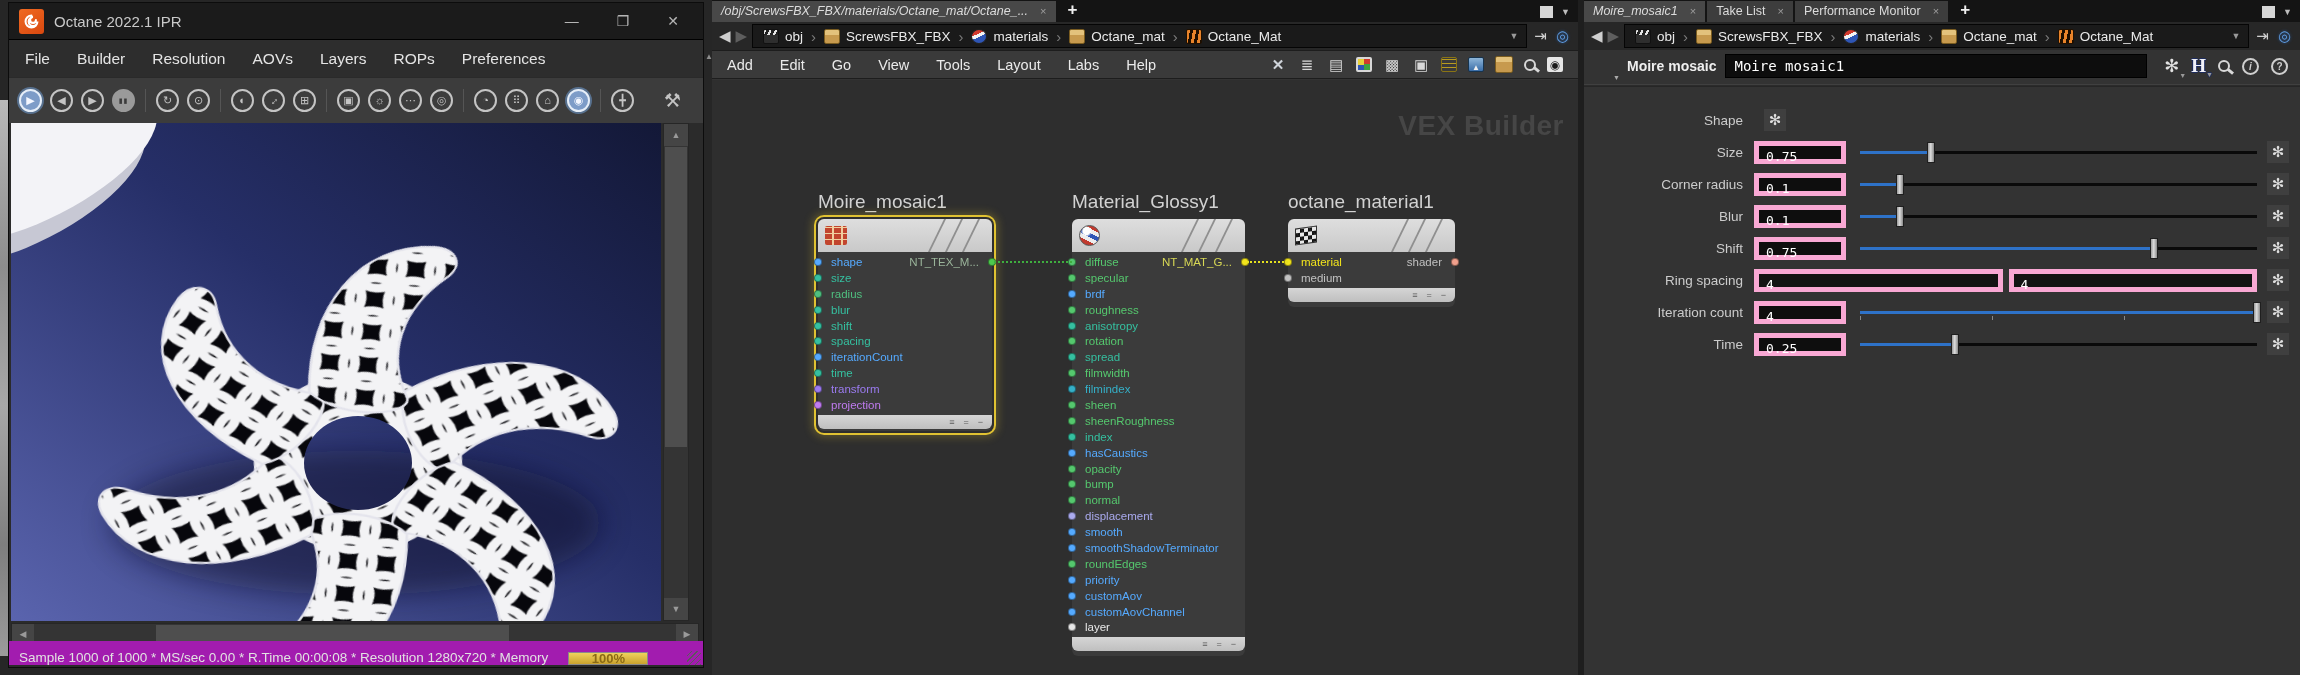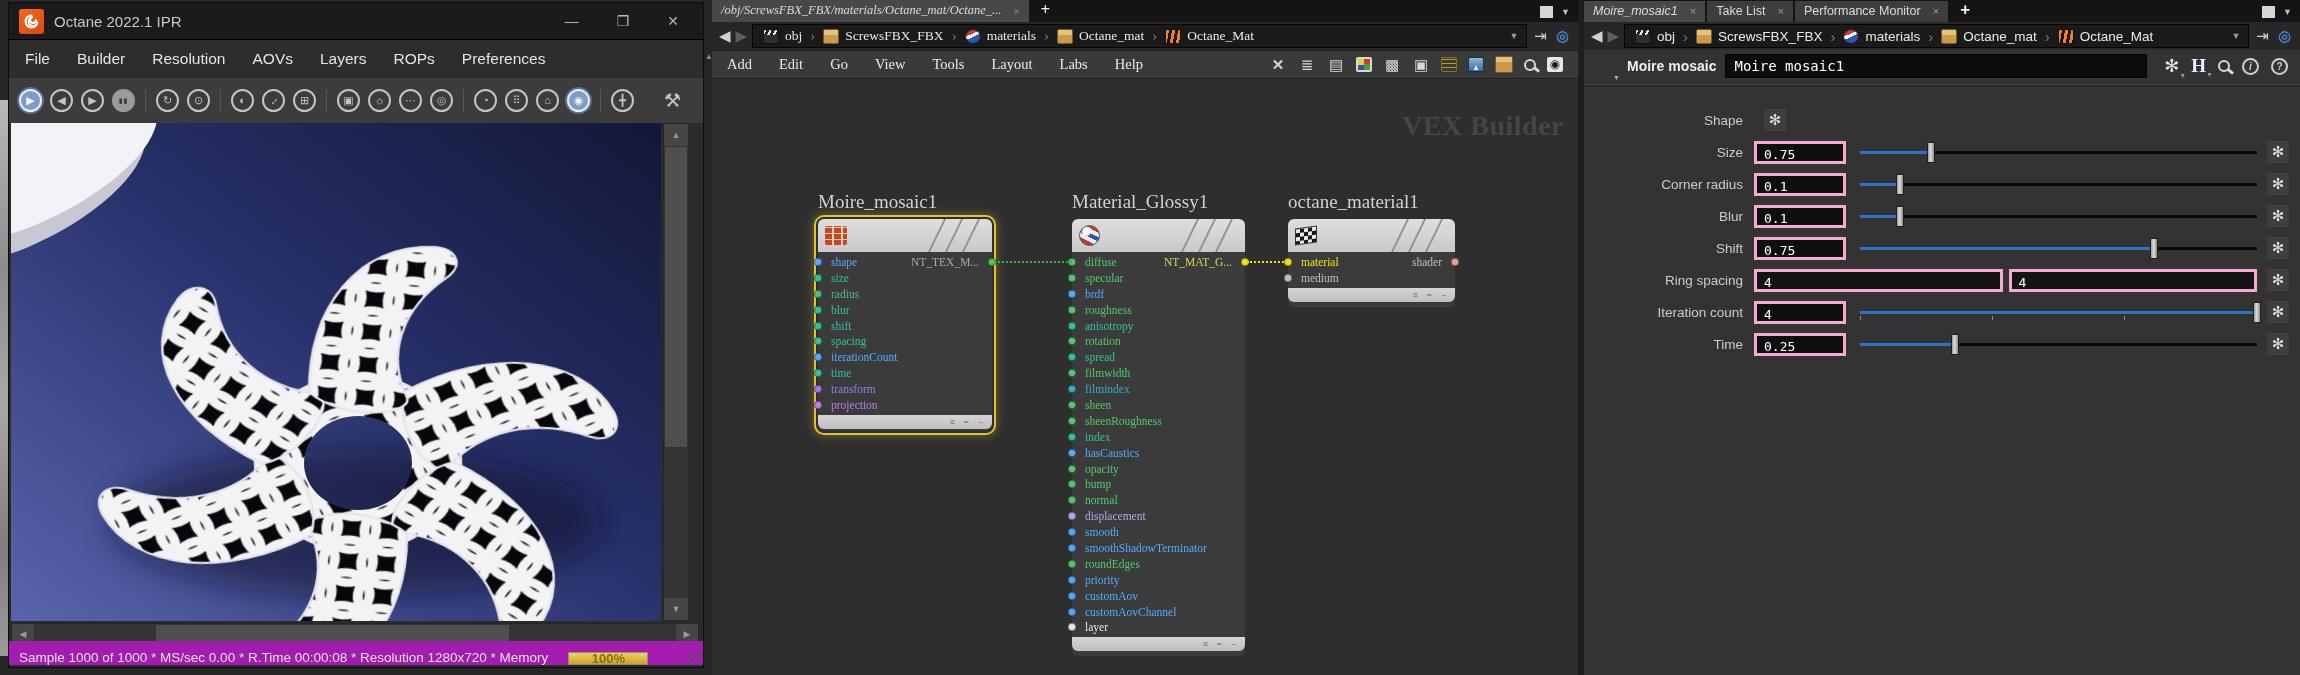--- a/index.html
+++ b/index.html
@@ -80,21 +80,21 @@
   .bc-clapperboard { background:linear-gradient(180deg,#d9d9d9 0 4px,#2e2e2e 4px); 
     background-color:#2e2e2e; border:1px solid #111;
     background-image:repeating-linear-gradient(115deg,#e5e5e5 0 2px,#222 2px 5px); background-size:100% 5px; background-repeat:no-repeat; }
   .bc-box { background:linear-gradient(180deg,#e3c27c 0 5px,#c79a4e 5px); border:1px solid #7a5c20; }
   .bc-ball { border-radius:50%; border:1px solid #222;
     background:linear-gradient(155deg,#d23a2e 0 34%,#f4f4f4 34% 52%,#2e55b5 52%); }
   .bc-tiger { border:1px solid #201000;
     background:repeating-linear-gradient(100deg,#e8832a 0 3px,#1d0e00 3px 6px); }
 
   
-  #network-pane { left:712px; width:866px;font-family:Liberation Serif, serif; }
+  #network-pane { left:712px; width:866px; }
   #splitter1 { position:absolute; left:704px; top:0; width:8px; height:675px; background:#262626; z-index:3; }
   #splitter1 .sp-tri { position:absolute; top:52px; left:1px; color:#8d8d8d; font-size:8px; }
   .netmenu { height:29px; background:#3a3a3a; border-top:1px solid #1d1d1d; border-bottom:1px solid #1d1d1d;
     display:flex; align-items:center; gap:27px; padding:0 15px; }
   .netmenu .menu-item { color:#eaeaea; font-size:14.5px; }
   .netmenu-icons { margin-left:auto; display:flex; align-items:center; gap:11px; }
   .nm-icon { font-size:15px; color:#d8d8d8; width:18px; height:17px; display:flex; align-items:center; justify-content:center; }
   .nm-tools { color:#cfd4da; font-weight:bold; }
   .ic-sq { width:16px; height:15px; border-radius:2px; }
   .ic-palette { background:conic-gradient(#d23a2e 0 25%, #3fa33f 25% 50%, #2e55b5 50% 75%, #e8d23a 75%); border:2px solid #d8d8d8; }
@@ -152,21 +152,21 @@
     text-shadow:-1px 0 #1d2c5e, 1px 0 #1d2c5e, 0 -1px #1d2c5e, 0 1px #1d2c5e; }
   .circle-btn { width:17px; height:17px; border:2px solid #cfcfcf; border-radius:50%; color:#cfcfcf;
     font-size:10px; font-weight:bold; display:flex; align-items:center; justify-content:center; font-style:italic; }
   .circle-btn.q { font-style:normal; }
   .pdivider { position:absolute; left:0; right:0; top:84px; height:3px; background:#2b2b2b;
     border-top:1px solid #404040; border-bottom:1px solid #262626; }
   .params { position:absolute; left:0; right:10px; top:104px; }
   .prow { height:32px; display:flex; align-items:center; }
   .plabel { width:170px; text-align:right; padding-right:11px; color:#cccccc; font-size:13.5px; flex:none; white-space:nowrap; }
   .pfield { flex:1; display:flex; align-items:center; position:relative; }
-  .pval { width:92px; height:23px; background:#0e0e0e; border:3px solid #f9a8d4; color:#fff;
+  .pval { width:92px; height:23px; background:#0e0e0e; border:5px solid #f9a8d4; color:#fff;
     font-family:"DejaVu Sans Mono", monospace; font-size:13px; line-height:21px; padding:0 7px; flex:none; }
   .pselect { width:112px; height:23px; background:linear-gradient(180deg,#636363,#525252); border:1px solid #2a2a2a;
     display:flex; align-items:center; color:#e8e8e8; font-size:13px; }
   .pselect .sel-label { flex:1; text-align:center; }
   .pselect .sel-spin { width:17px; height:100%; background:#6b6b6b; border-left:1px solid #3a3a3a;
     display:flex; flex-direction:column; align-items:center; justify-content:center; color:#d0d0d0; font-size:6px; line-height:6px; }
   .pslider { flex:1; position:relative; height:23px; margin-left:14px; }
   .ps-track { position:absolute; left:0; right:0; top:10px; height:3px; background:#0a0a0a; }
   .ps-fill { position:absolute; left:0; top:10px; height:3px; background:#2e72c8; }
   .ps-handle { position:absolute; top:1px; width:8px; height:21px;

